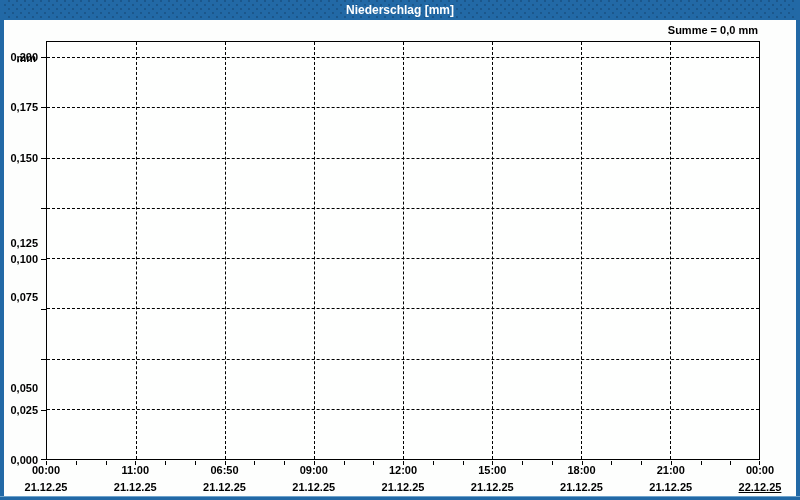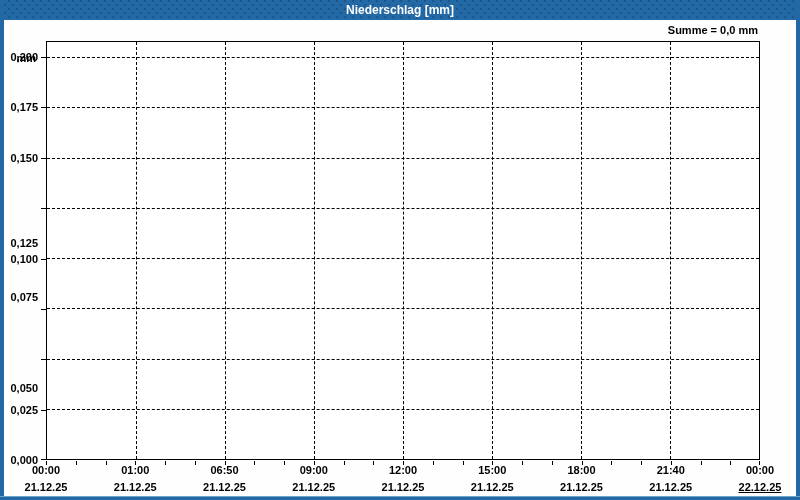--- a/index.html
+++ b/index.html
@@ -119,27 +119,27 @@
       <div class="x-tick" style="left: 535.5px;"></div>
       <div class="x-tick" style="left: 565.25px;"></div>
       <div class="x-tick" style="left: 595px;"></div>
       <div class="x-tick" style="left: 624.75px;"></div>
       <div class="x-tick" style="left: 654.5px;"></div>
       <div class="x-tick" style="left: 684.25px;"></div>
       <div class="x-tick" style="left: 713px;"></div>
     </div>
   <div class="x-time-layer">
       <div class="x-label" style="left: 0px;">00:00</div>
-      <div class="x-label" style="left: 89.25px;">01:00</div>
+      <div class="x-label" style="left: 89.25px;">11:00</div>
       <div class="x-label" style="left: 178.5px;">06:50</div>
       <div class="x-label" style="left: 267.75px;">09:00</div>
       <div class="x-label" style="left: 357px;">12:00</div>
       <div class="x-label" style="left: 446.25px;">15:00</div>
       <div class="x-label" style="left: 535.5px;">18:00</div>
-      <div class="x-label" style="left: 624.75px;">21:40</div>
+      <div class="x-label" style="left: 624.75px;">21:00</div>
       <div class="x-label" style="left: 714px;">00:00</div>
     </div>
   <div class="x-date-layer">
       <div class="x-label" style="left: 0px;">21.12.25</div>
       <div class="x-label" style="left: 89.25px;">21.12.25</div>
       <div class="x-label" style="left: 178.5px;">21.12.25</div>
       <div class="x-label" style="left: 267.75px;">21.12.25</div>
       <div class="x-label" style="left: 357px;">21.12.25</div>
       <div class="x-label" style="left: 446.25px;">21.12.25</div>
       <div class="x-label" style="left: 535.5px;">21.12.25</div>

